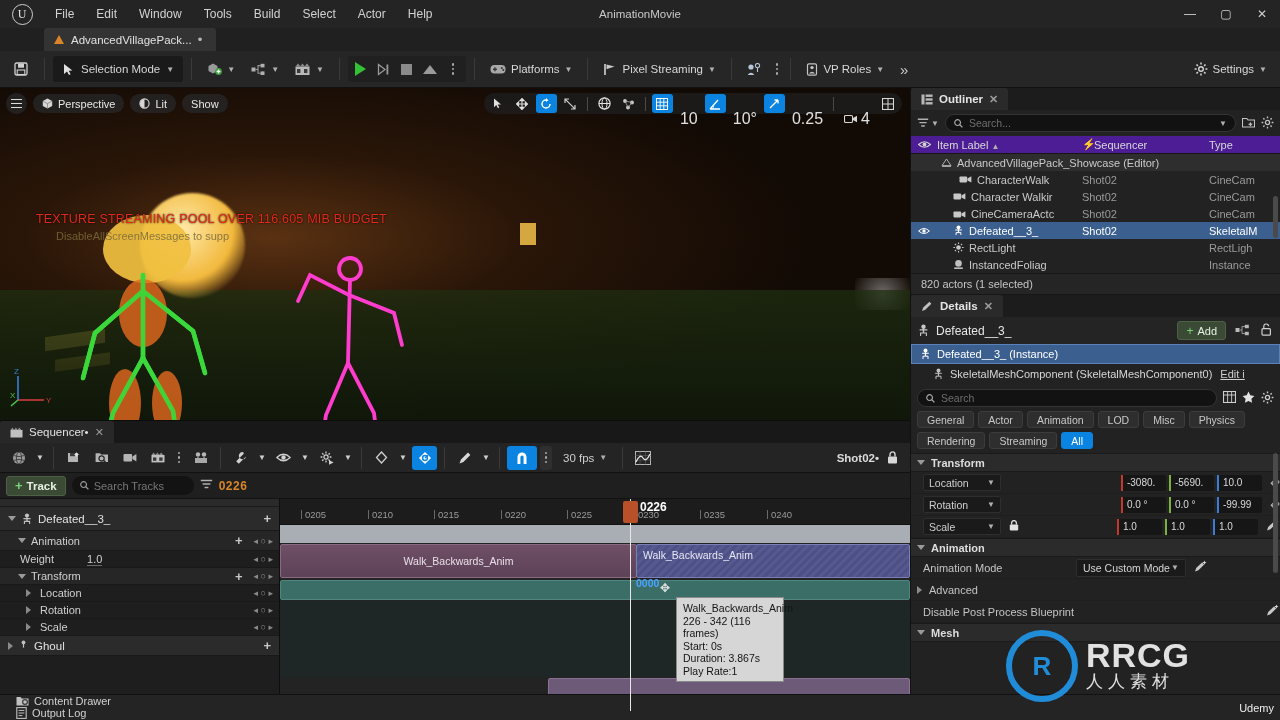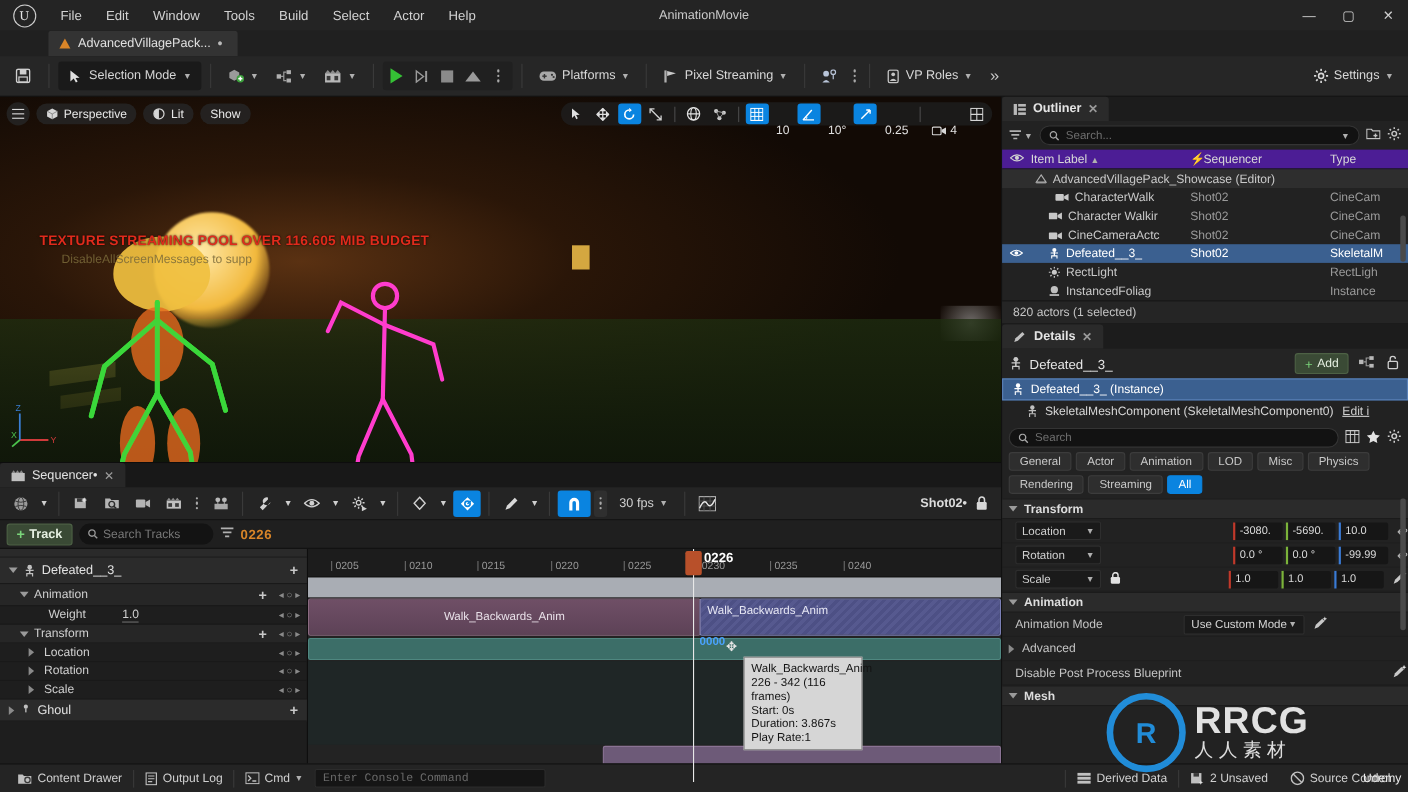--- a/index.html
+++ b/index.html
@@ -53,23 +53,23 @@
   .vp-toolbar{ position:absolute; top:5px; left:6px; display:flex; align-items:center; gap:6px; z-index:6; }
   .vp-pill{ background:rgba(38,38,38,.82); border-radius:11px; height:19px; display:flex; align-items:center; gap:5px;
     padding:0 9px; font-size:11px; color:#e8e8e8; }
   .vp-round{ width:21px;height:21px;border-radius:50%;background:rgba(38,38,38,.82);display:flex;align-items:center;justify-content:center; }
   .hamb{ display:flex;flex-direction:column;gap:2.5px; }
   .hamb i{ width:11px;height:1.6px;background:#dcdcdc;display:block; }
   .vp-right{ position:absolute; top:5px; right:8px; display:flex; align-items:center; gap:3px; z-index:6;
     background:rgba(30,30,30,.8); border-radius:11px; padding:1px 4px; height:21px; }
   .vr-b{ width:21px;height:19px;display:flex;align-items:center;justify-content:center;border-radius:3px; color:#dadada; font-size:11px;}
   .vr-b.on{ background:#0a84e0; color:#fff; }
-  .vr-t{ display:flex;align-items:center;gap:3px;padding:0 4px; font-size:11px; color:#e0e0e0;margin-top:31px; }
+  .vr-t{ display:flex;align-items:center;gap:3px;padding:0 4px; font-size:16px; color:#e0e0e0;margin-top:31px; }
   .vr-div{ width:1px;height:14px;background:#4a4a4a;margin:0 3px; }
-  .warn{ position:absolute; left:36px; top:124px; font-size:12.5px; font-weight:bold; color:#e02b1c;
+  .warn{ position:absolute; left:36px; top:124px; font-size:12.5px; font-weight:normal; color:#e02b1c;
     letter-spacing:.2px; text-shadow:0 0 2px #000; z-index:5; }
   .warn2{ position:absolute; left:56px; top:142px; font-size:11px; color:#7a6a3a; z-index:5; opacity:.85;}
   .axis{ position:absolute; left:10px; bottom:12px; z-index:5; font-size:9px; }
 
   
   .ch-green{ position:absolute; left:55px; top:125px; width:180px; height:265px; z-index:3; }
   .ch-pink{ position:absolute; left:290px; top:165px; width:130px; height:220px; z-index:3; }
   .ground{ position:absolute; left:0; right:0; bottom:0; height:130px; z-index:2;
     background:linear-gradient(180deg, rgba(30,46,16,.75), rgba(16,24,10,.95)); }
   .dmoon{ position:absolute; left:140px; top:105px; width:105px; height:105px; border-radius:50%;
@@ -162,22 +162,22 @@
     border-radius:2px; position:relative; }
   .vf:before{ content:""; position:absolute; left:0; top:0; bottom:0; width:2px; }
   .vf.x:before{ background:#c0392b; } .vf.y:before{ background:#7bb33a; } .vf.z:before{ background:#3a7bd5; }
   .reset{ color:#b0b0b0; font-size:12px; margin-left:8px; }
   .lock{ font-size:10px; color:#d8d8d8; }
   .modedrop{ background:#1a1a1a; border:1px solid #2e2e2e; border-radius:2px; height:18px; width:110px;
     display:flex; align-items:center; justify-content:space-between; padding:0 6px; font-size:10.5px; color:#d4d4d4; }
   .scroll-t{ position:absolute; right:1px; width:5px; background:#4a4a4a; border-radius:3px; }
 
   
-  .status{ position:absolute; left:0; bottom:0; width:1280px; height:26px; background:#242424; display:flex; align-items:center;
-    padding:0 6px; gap:0; border-top:1px solid #111; font-size:11px; color:#d0d0d0; }
+  .status{ position:absolute; left:0; bottom:0; width:1280px; height:26px; background:#242424; display:flex; align-items:flex-start;
+    padding:0 6px; gap:0; border-top:1px solid #111; font-size:11px; color:#d0d0d0;flex-direction:column; }
   .st-b{ display:flex;align-items:center;gap:5px; padding:0 10px; height:20px; border-radius:3px; }
   .st-div{ width:1px;height:16px;background:#3a3a3a; }
   .cmdfield{ background:#151515; border:1px solid #2c2c2c; border-radius:2px; height:17px; width:210px;
     display:flex;align-items:center; padding:0 7px; font-size:10.5px; color:#6a6a6a; font-family:"Liberation Mono", monospace; }
 
   
   .wm{ position:absolute; right:90px; bottom:18px; z-index:60; display:flex; align-items:center; gap:8px; opacity:.92; }
   .wm-badge{ width:72px;height:72px;border-radius:50%;border:6px solid #2196e8;display:flex;align-items:center;justify-content:center;
     color:#2196e8;font-size:26px;font-weight:bold; }
   .wm-txt{ color:#f2f2f2; font-size:34px; font-weight:bold; letter-spacing:1px; line-height:30px; }
@@ -687,21 +687,21 @@
                 </svg>
               <span>Defeated__3_</span>
               <span class="plus" style="margin-left:auto;padding-right:8px">+</span>
             </div>
             <div class="trow sub" style="height:20px;padding-left:18px">
               <span class="arrow-d"></span>
               <span>Animation</span>
               <span class="plus" style="margin-left:auto">+</span>
               <span class="key-nav" style="margin-left:6px">◂ ○ ▸</span>
             </div>
-            <div class="trow" style="padding-left:44px">
+            <div class="trow" style="padding-left:20px">
               <span>Weight</span>
               <span style="margin-left:28px;border-bottom:1px solid #6a6a6a;color:#d0d0d0">1.0</span>
               <span class="key-nav">◂ ○ ▸</span>
             </div>
             <div class="trow sub" style="padding-left:18px">
               <span class="arrow-d"></span>
               <span>Transform</span>
               <span class="plus" style="margin-left:auto">+</span>
               <span class="key-nav" style="margin-left:6px">◂ ○ ▸</span>
             </div>

